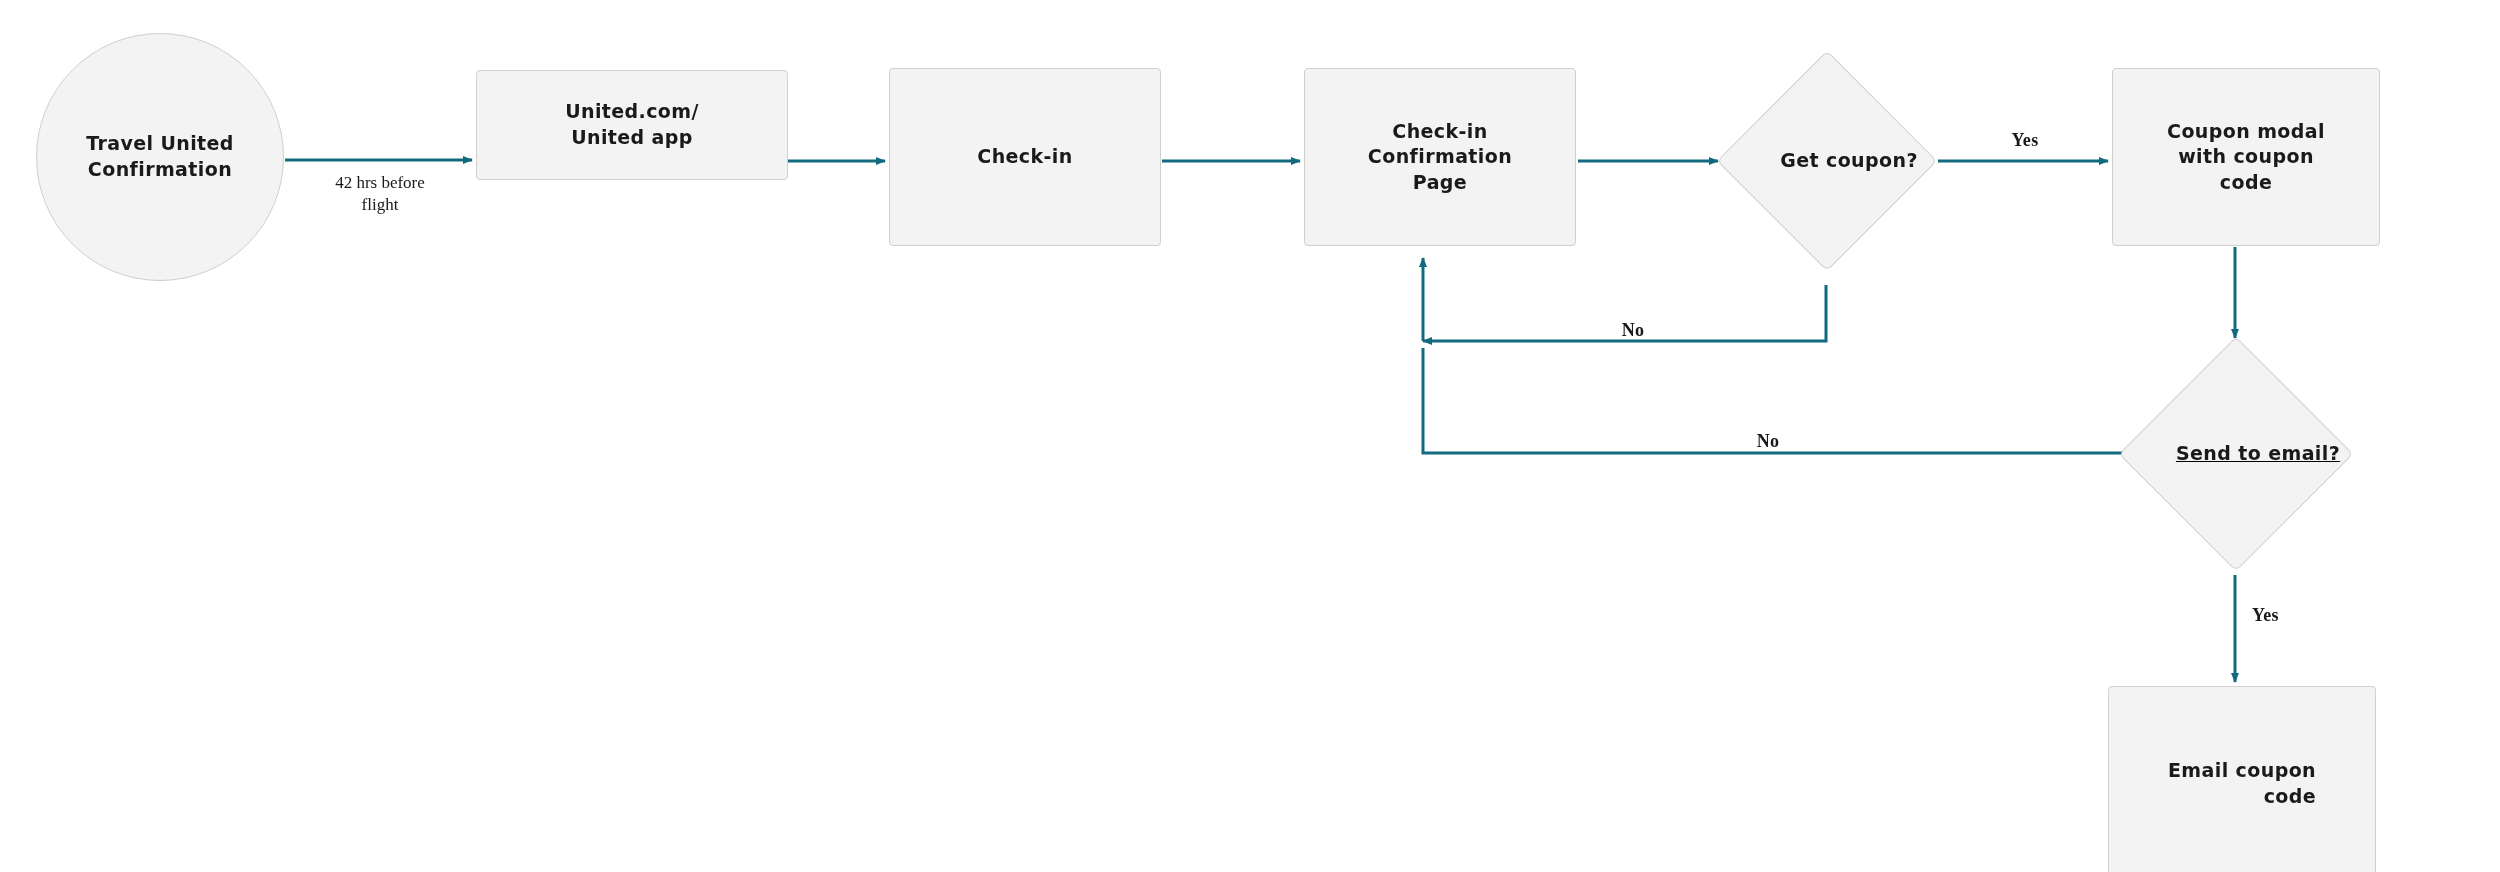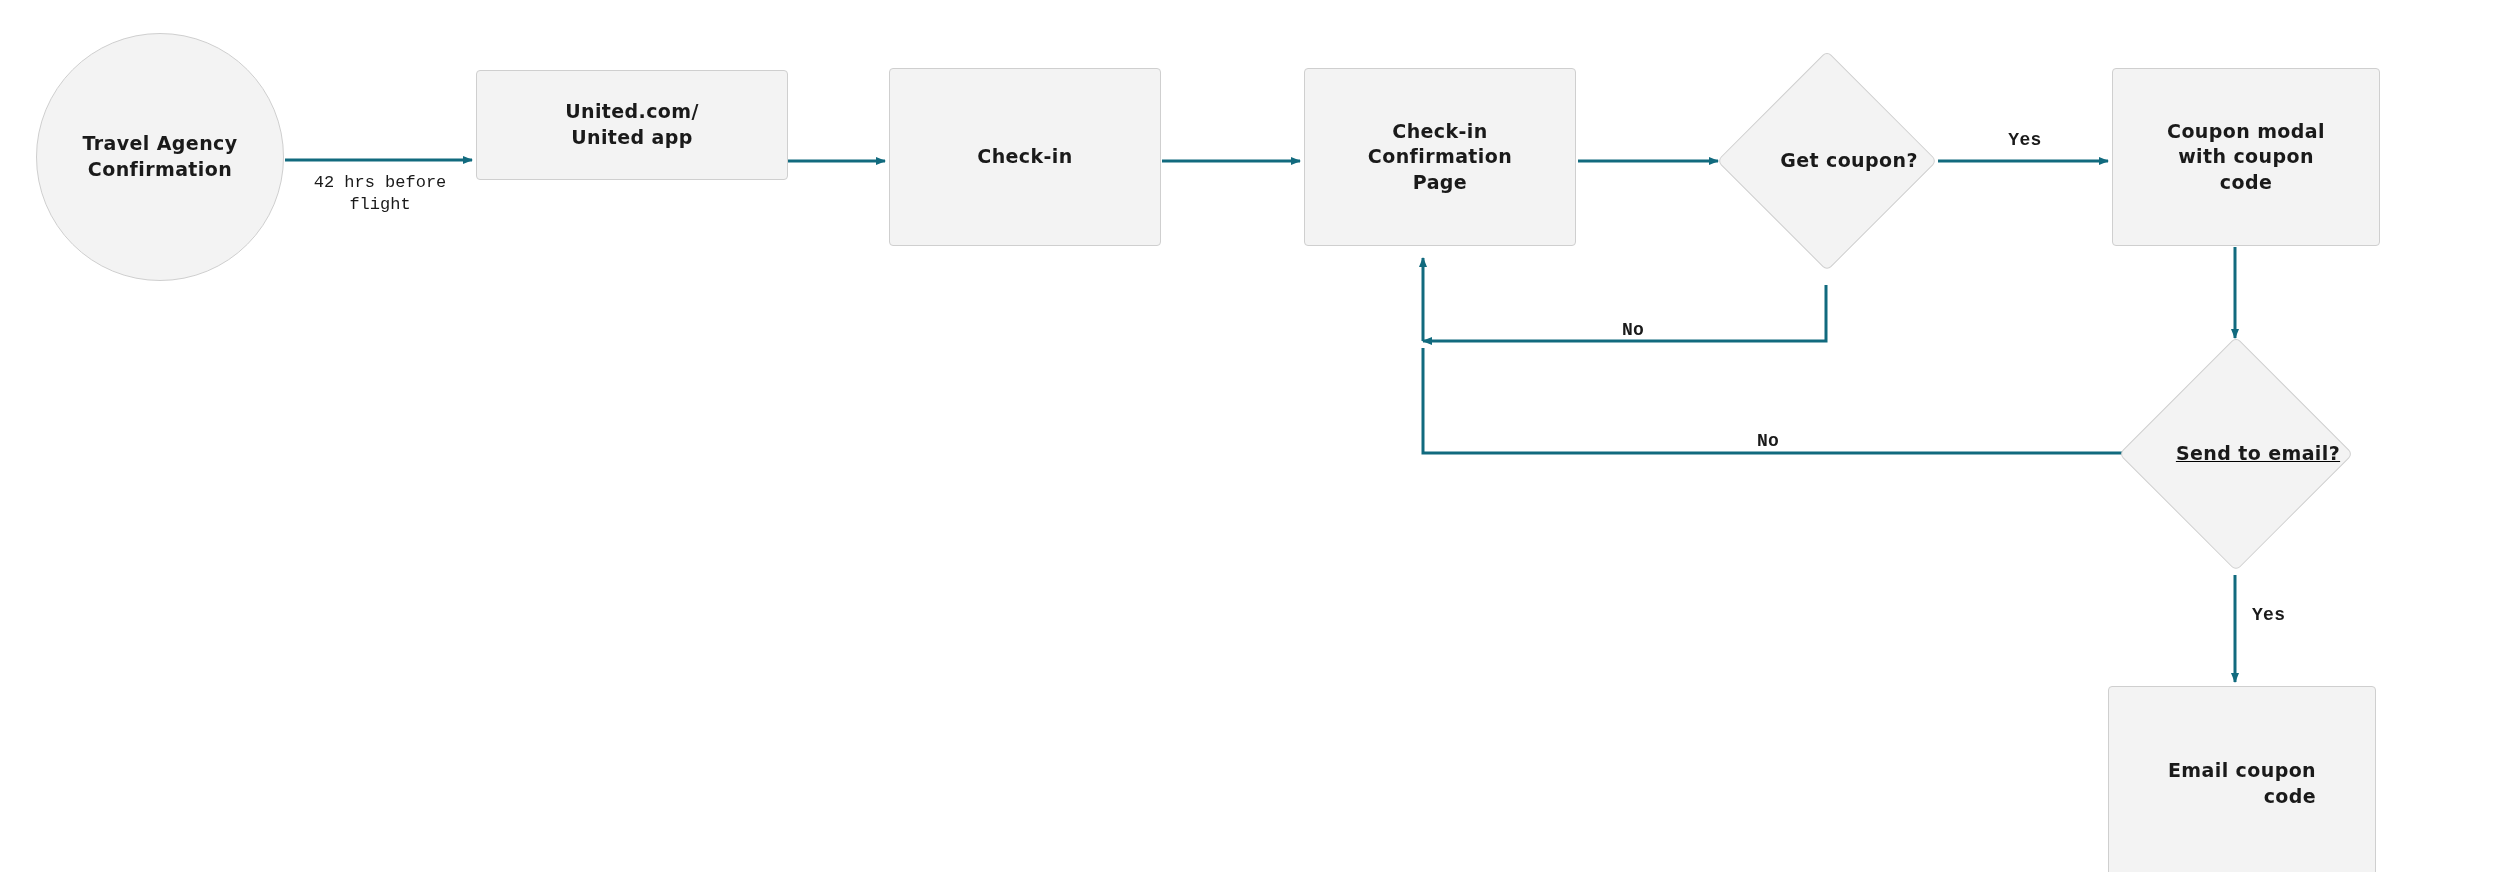--- a/index.html
+++ b/index.html
@@ -65,21 +65,21 @@
     border-radius: 6px;
   }
   .diamond .node-label {
     position: relative;
     z-index: 2;
     white-space: nowrap;
     margin-left: 44px;
   }
   .edge-label {
     position: absolute;
-    font-family: Liberation Mono, monospace;
+    font-family: Liberation Serif, serif;
     color: #1a1a1a;
     text-align: center;
     white-space: pre-line;
     line-height: 1.3;
   }
   .edge-label.bold {
     font-weight: bold;
     font-size: 18px;
     letter-spacing: 0.3px;
   }
@@ -142,21 +142,21 @@
       <path d="M2130,453 L1423,453 L1423,348" stroke="#116a7e" stroke-width="3" fill="none"></path>
     </g>
 
      Email coupon code --&gt;
     <g>
       <line x1="2235" y1="575" x2="2235" y2="682" stroke="#116a7e" stroke-width="3" marker-end="url(#arrowhead)"></line>
     </g>
   </svg>
 
   <div class="node circle" style="left:36px; top:33px; width:248px; height:248px;">
-    <div class="node-label">Travel Agency
+    <div class="node-label">Travel United
 Confirmation</div>
   </div>
 
   <div class="node rect" style="left:476px; top:70px; width:312px; height:110px;">
     <div class="node-label">United.com/
 United app</div>
   </div>
 
   <div class="node rect" style="left:889px; top:68px; width:272px; height:178px;">
     <div class="node-label">Check-in</div>

